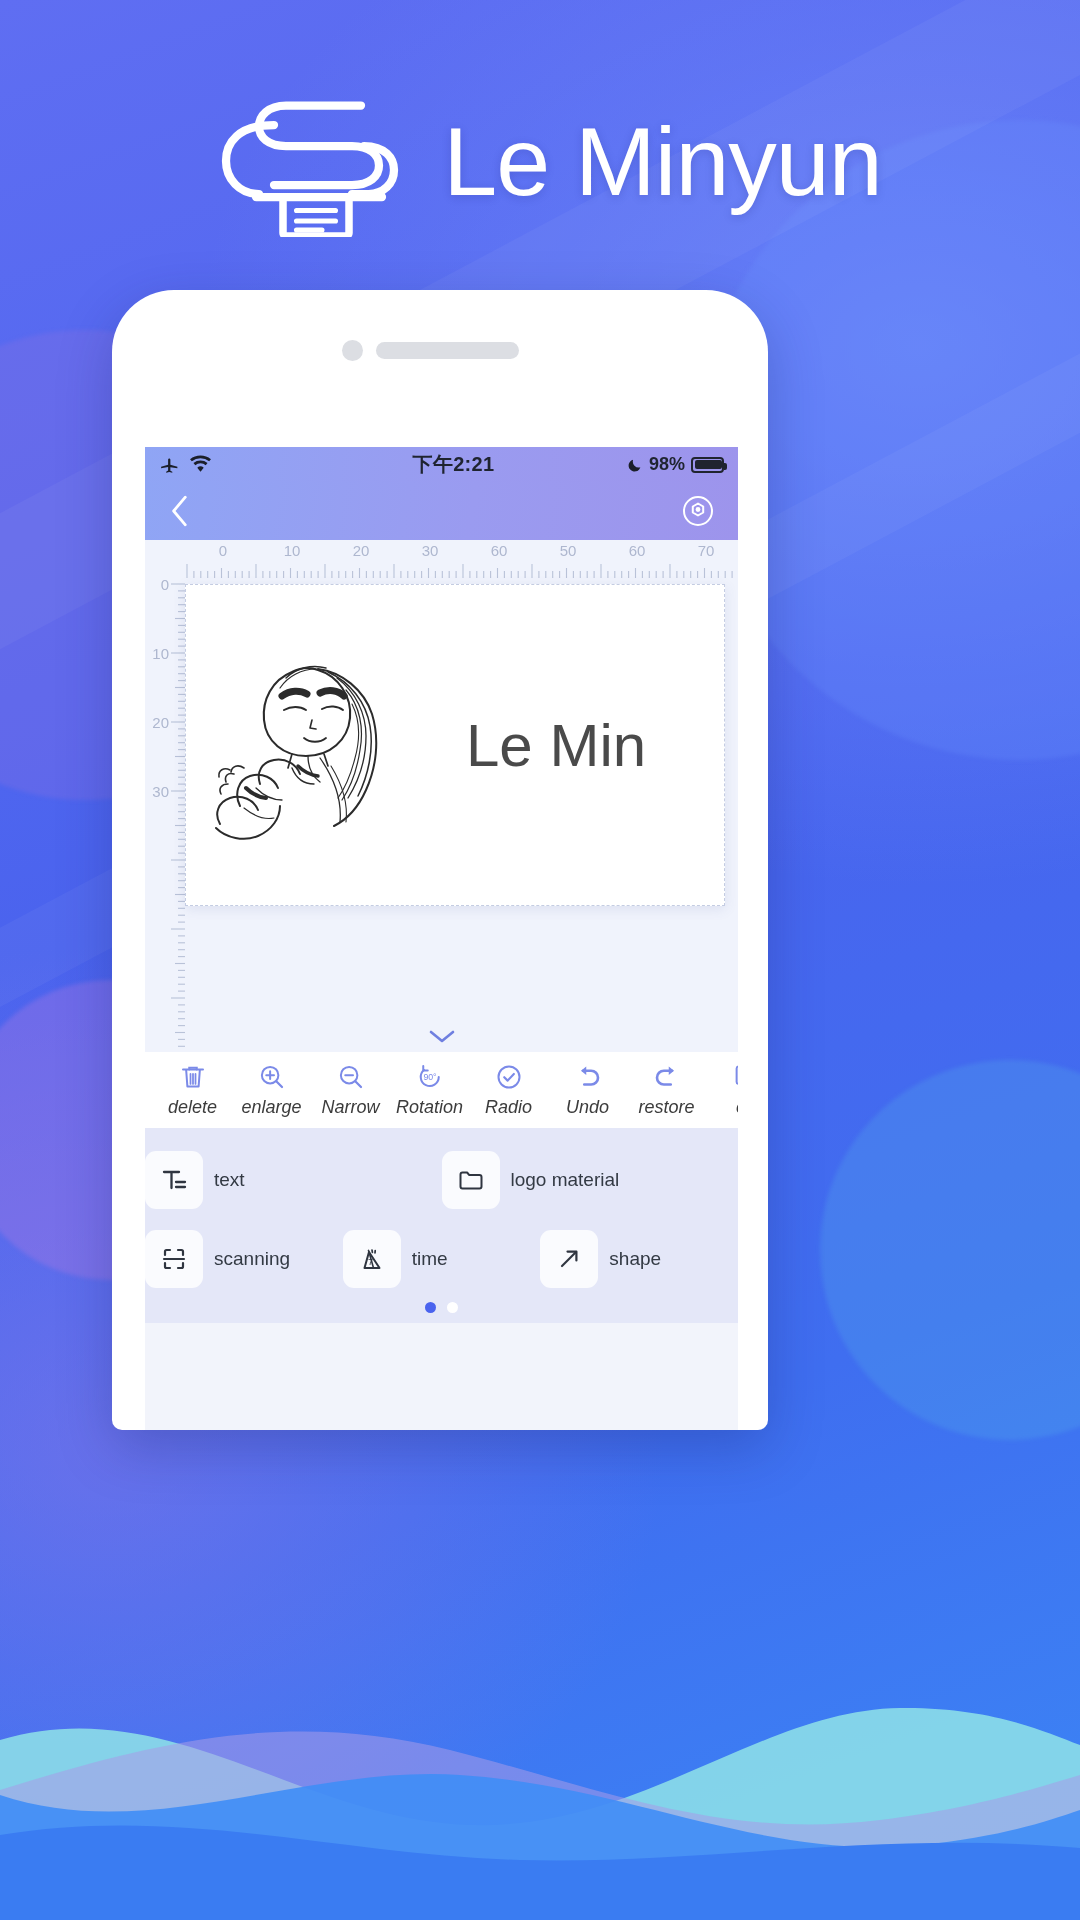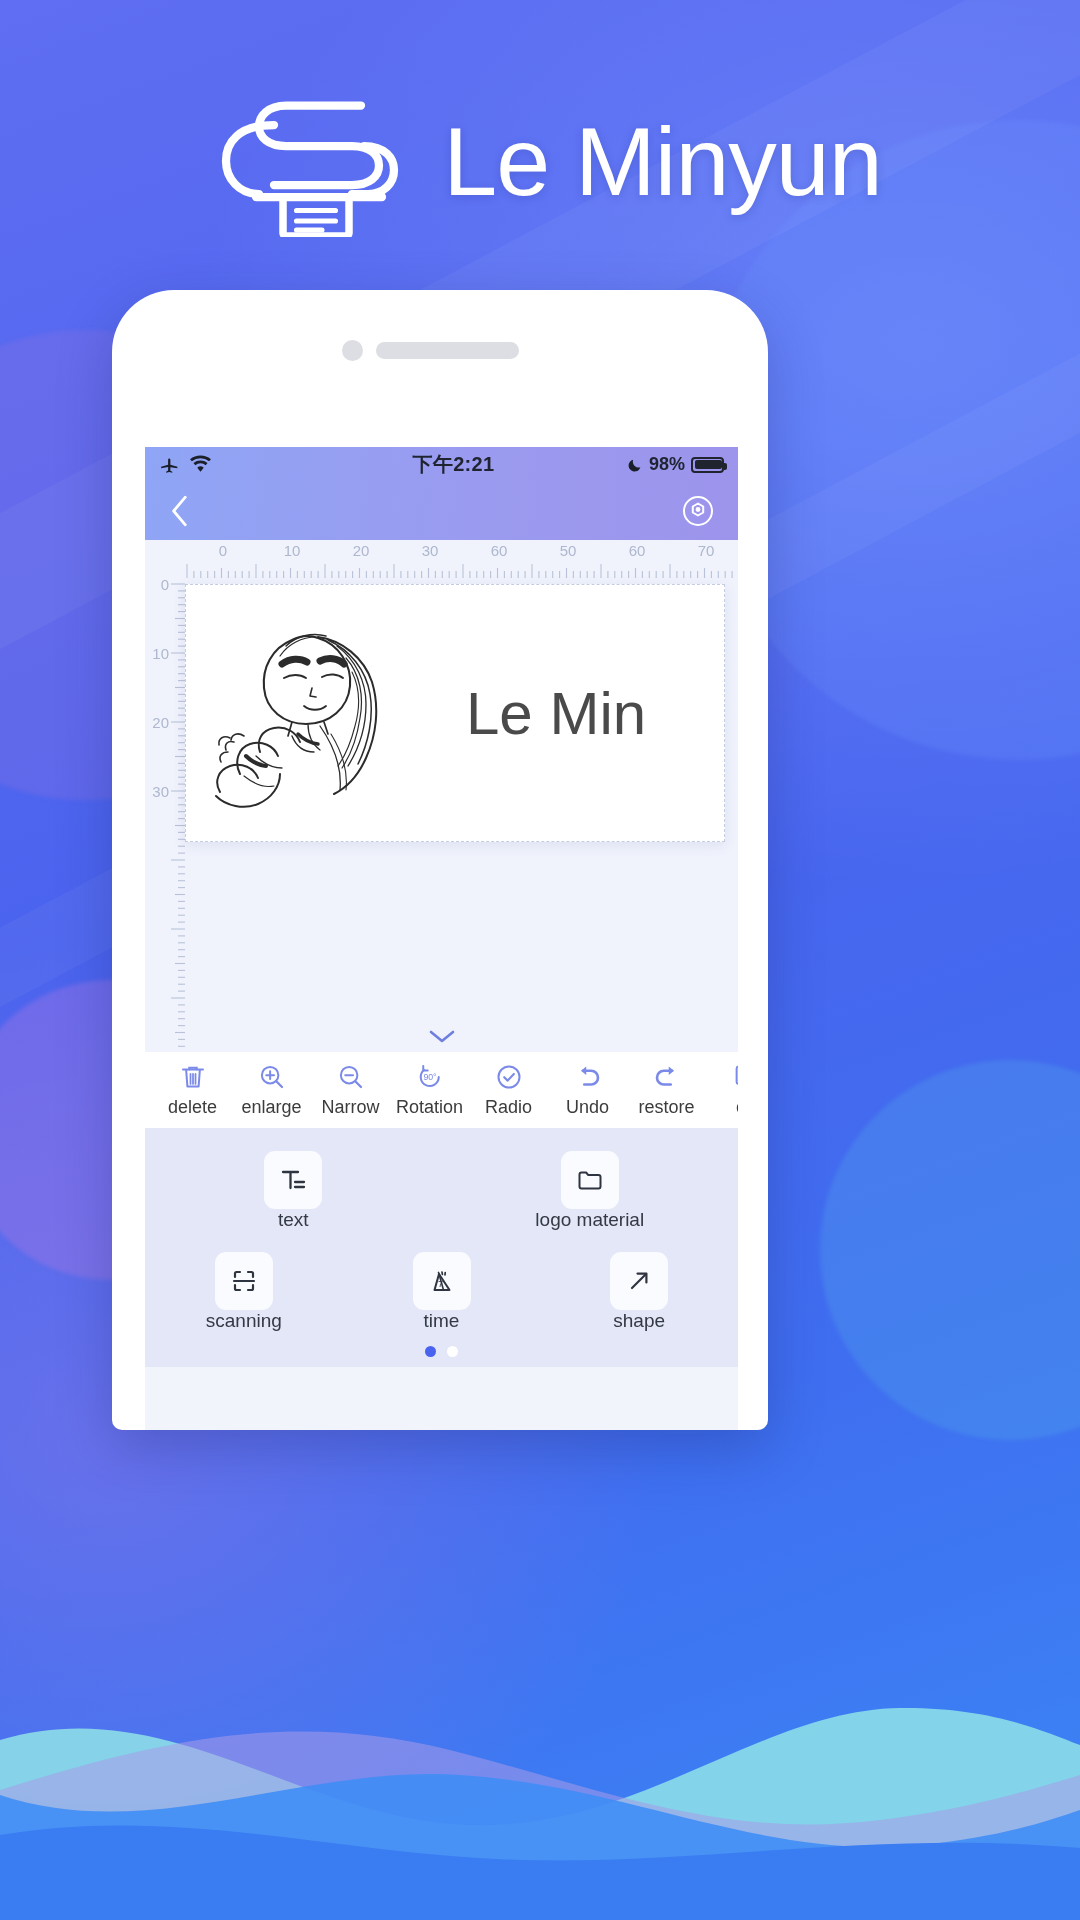--- a/index.html
+++ b/index.html
@@ -98,21 +98,21 @@
   #ruler-h .num{position:absolute;top:2px;transform:translateX(-50%);}
   #ruler-h .ticks{position:absolute;left:0;right:0;top:24px;height:14px;}
   #ruler-v{
     position:absolute;left:0;top:28px;width:40px;bottom:0;
     color:#aeb7cf;font-size:15px;
   }
   #ruler-v .num{position:absolute;right:16px;transform:translateY(-50%);}
   #ruler-v .ticks{position:absolute;left:26px;top:0;bottom:0;width:14px;}
 
   #label-card{
-    position:absolute;left:40px;top:44px;width:540px;height:258px;
+    position:absolute;left:40px;top:44px;width:540px;height:322px;
     background:#fff;border:1px dashed #c4cce2;
     box-shadow:0 3px 12px rgba(70,90,160,.12);
     display:flex;align-items:center;
   }
   #label-art{width:260px;height:215px;margin-left:14px;flex:0 0 auto;}
   #label-text{
     font-size:60px;color:#4a4a4a;font-weight:400;letter-spacing:0px;margin-left:6px;
   }
   #collapse-chevron{
     position:absolute;left:0;right:0;bottom:6px;display:flex;justify-content:center;
@@ -120,28 +120,28 @@
 
   
   #tool-strip{
     height:76px;background:#ffffff;display:flex;align-items:center;
     padding-left:8px;overflow:hidden;
   }
   .tool{
     flex:0 0 auto;width:79px;display:flex;flex-direction:column;align-items:center;gap:5px;
   }
   .tool .ti{width:30px;height:30px;display:block;}
-  .tool .tl{font-size:18px;color:#3c3c3c;white-space:nowrap;}
+  .tool .tl{font-size:18px;color:#3c3c3c;white-space:nowrap;font-style:italic;}
 
   
   #widget-panel{
     background:#e4e7f8;padding:14px 0 10px 0;
   }
   .wrow{display:flex;}
-  .wcell{flex:1;display:flex;flex-direction:column;align-items:center;gap:0;padding:9px 0 12px;}
+  .wcell{flex:1;display:flex;flex-direction:row;align-items:center;gap:11px;padding:9px 0 12px;}
   .wbox{
     width:58px;height:58px;background:#fafbfe;border-radius:11px;
     display:flex;align-items:center;justify-content:center;
   }
   .wlabel{font-size:19px;color:#333a44;white-space:nowrap;}
   #dots{display:flex;justify-content:center;gap:11px;padding-top:2px;}
   .dot{width:11px;height:11px;border-radius:50%;background:#fff;}
   .dot.on{background:#4a63ee;}
 
   

